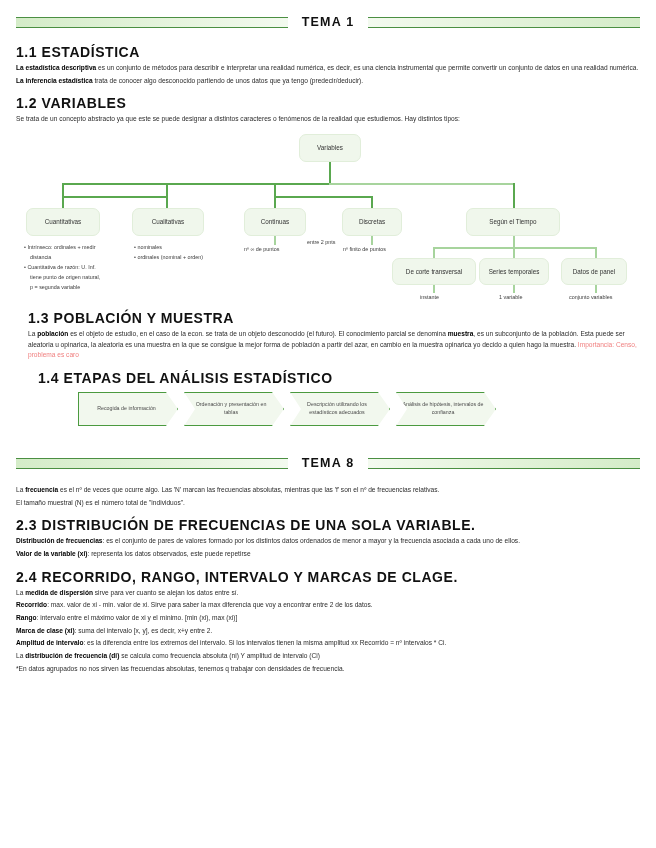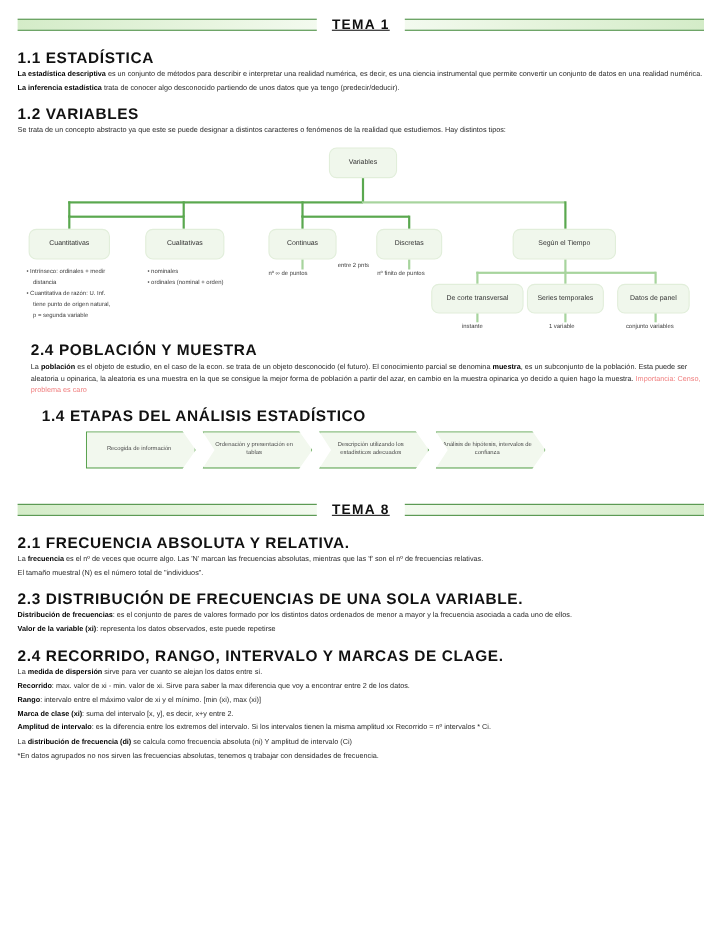--- a/index.html
+++ b/index.html
@@ -23,21 +23,20 @@
     padding: 0 16px;
   }
 
   
   .banner {
     display: flex;
     align-items: center;
     width: 100%;
     margin: 0;
     height: 20px;
-    text-decoration: underline;
   }
   .banner .rule {
     flex: 1 1 auto;
     height: 11px;
     background: #dff0d8;
     border-top: 1.3px solid #4b8f42;
     border-bottom: 1.3px solid #4b8f42;
     box-sizing: border-box;
   }
   .banner .rule.fade-left {
@@ -259,21 +258,21 @@
 
     <div class="conn v light" style="left:417px; top:151px; height:8px;"></div>
     <div class="leafnote" style="left:404px; top:160px;">instante</div>
     <div class="conn v light" style="left:497px; top:151px; height:8px;"></div>
     <div class="leafnote" style="left:483px; top:160px;">1 variable</div>
     <div class="conn v light" style="left:579px; top:151px; height:8px;"></div>
     <div class="leafnote" style="left:553px; top:160px;">conjunto variables</div>
   </div>
 
   <div class="block" style="margin-left:12px;">
-    <h3 class="sec">2.4 POBLACIÓN Y MUESTRA</h3>
+    <h3 class="sec">1.3 POBLACIÓN Y MUESTRA</h3>
     <p class="body"><span>La </span><b>población</b><span> es el objeto de estudio, en el caso de la econ. se trata de un objeto desconocido (el futuro). El conocimiento parcial se denomina </span><b>muestra</b><span>, es un subconjunto de la población. Esta puede ser aleatoria u opinarica, la aleatoria es una muestra en la que se consigue la mejor forma de población a partir del azar, en cambio en la muestra opinarica yo decido a quien hago la muestra. </span><span class="red">Importancia: Censo, problema es caro</span></p>
   </div>
 
   <div class="block" style="margin-left:22px;">
     <h3 class="sec">1.4 ETAPAS DEL ANÁLISIS ESTADÍSTICO</h3>
     <div class="chevrons">
       <div class="chev first">
           <span>Recogida de información</span>
         </div>
       <div class="chev">
@@ -292,21 +291,20 @@
 
   <div class="banner">
     <span class="rule fade-left"></span>
     <span class="title">TEMA 8</span>
     <span class="rule fade-right"></span>
   </div>
 
   <div class="spacer-12"></div>
 
   <div class="block">
-    <h3 class="sec">2.1 FRECUENCIA ABSOLUTA Y RELATIVA.</h3>
     <p class="body"><span>La </span><b>frecuencia</b><span> es el nº de veces que ocurre algo. Las 'N' marcan las frecuencias absolutas, mientras que las 'f' son el nº de frecuencias relativas.</span></p>
     <p class="body">El tamaño muestral (N) es el número total de "individuos".</p>
   </div>
 
 
   <div class="block">
     <h3 class="sec">2.3 DISTRIBUCIÓN DE FRECUENCIAS DE UNA SOLA VARIABLE.</h3>
     <p class="body"><b>Distribución de frecuencias</b><span>: es el conjunto de pares de valores formado por los distintos datos ordenados de menor a mayor y la frecuencia asociada a cada uno de ellos.</span></p>
     <p class="body"><b>Valor de la variable (xi)</b><span>: representa los datos observados, este puede repetirse</span></p>
   </div>

